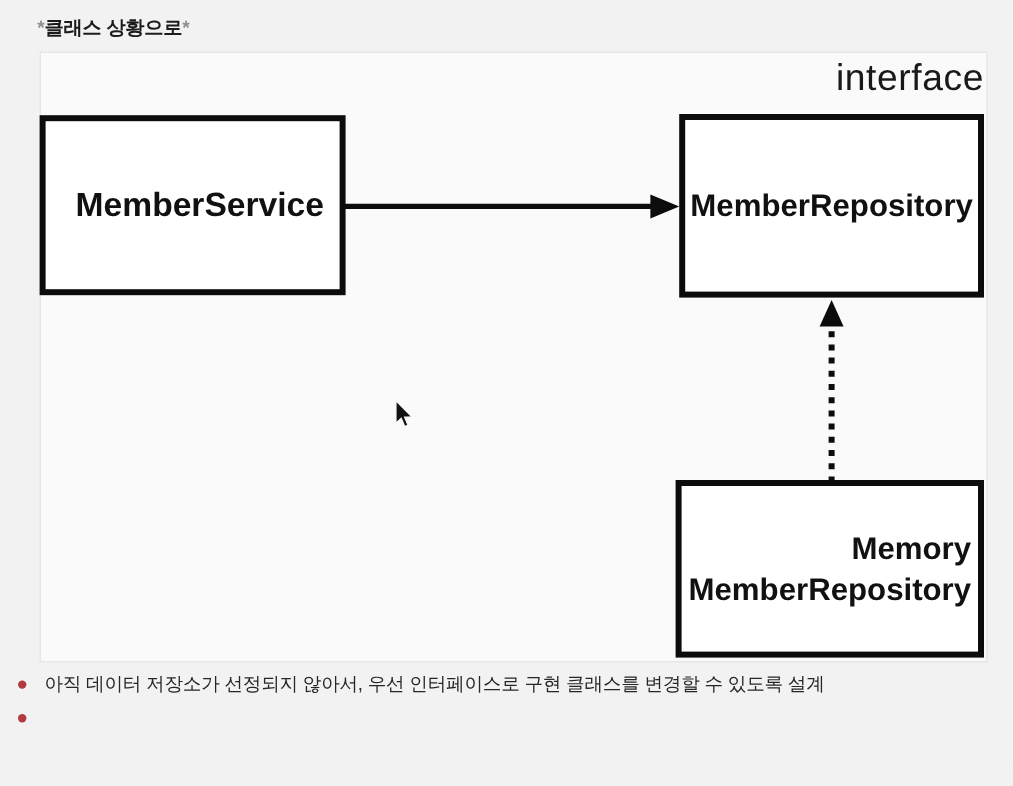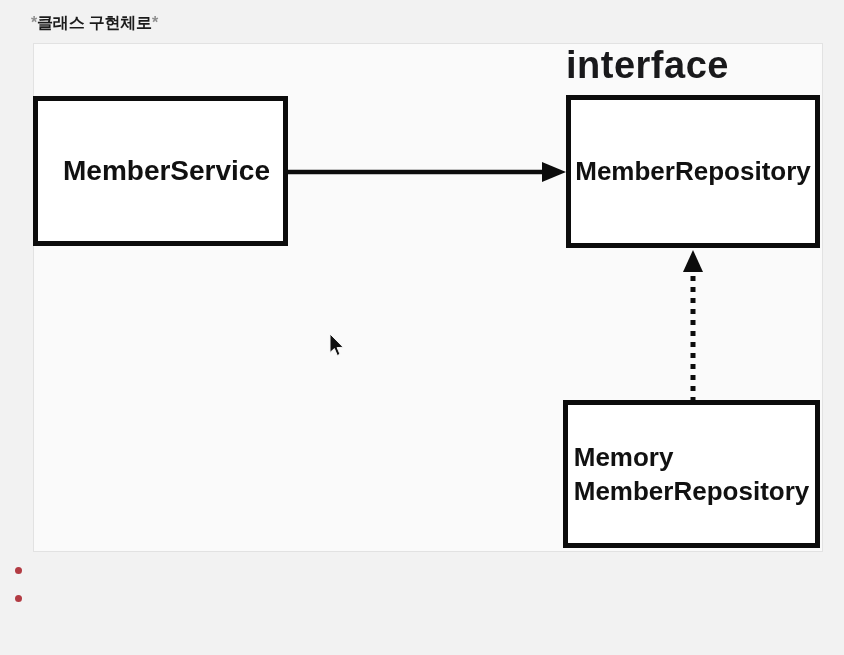--- a/index.html
+++ b/index.html
@@ -39,30 +39,30 @@
     display: flex;
     align-items: center;
     justify-content: center;
     font-weight: 700;
     color: #111111;
     white-space: nowrap;
   }
   #box-member-service  { left: 33px;  top: 96px;  width: 255px; height: 150px; font-size: 28px; padding-left: 12px; }
   #box-member-repository { left: 566px; top: 95px;  width: 254px; height: 153px; font-size: 26px; }
   #box-memory-member-repository { left: 563px; top: 400px; width: 257px; height: 148px; font-size: 26px; }
-  #box-memory-member-repository .box-label { text-align: left; line-height: 34px; }
+  #box-memory-member-repository .box-label { text-align: right; line-height: 34px; }
   .interface-label {
     position: absolute;
     left: 566px;
     top: 44px;
     width: 254px;
-    text-align: left;
-    font-size: 38px;
+    text-align: right;
+    font-size: 31px;
     line-height: 42px;
-    font-weight: 700;
+    font-weight: 400;
     color: #19191b;
     letter-spacing: 0.5px;
   }
   .abs { position: absolute; }
   .bullets {
     position: absolute;
     left: 12px;
     top: 556px;
     width: 824px;
   }
@@ -86,21 +86,21 @@
     letter-spacing: -0.2px;
     white-space: nowrap;
   }
 </style>
 </head>
 <body>
 
 <div id="canvas">
 
   <div class="title">
-    <span class="asterisk">*</span><span>클래스 구현체로</span><span class="asterisk">*</span>
+    <span class="asterisk">*</span><span>클래스 상황으로</span><span class="asterisk">*</span>
   </div>
 
   <div class="panel"></div>
 
   <div class="interface-label">interface</div>
 
   <div class="box" id="box-member-service">
     <span class="box-label">MemberService</span>
   </div>
 
@@ -125,19 +125,20 @@
     <line x1="13" y1="26" x2="13" y2="150" stroke="#0c0c0c" stroke-width="5" stroke-dasharray="5,6"></line>
   </svg>
 
   <svg class="abs" style="left:329px; top:334px;" width="18" height="26" aria-hidden="true">
     <polygon points="1,0 1,18.5 5.4,14.6 8.3,21.5 11,20.3 8.1,13.6 14.2,13.3" fill="#111111" stroke="#f7f7f7" stroke-width="1"></polygon>
   </svg>
 
   <div class="bullets">
     <div class="bullet-row">
       <span class="bullet-dot"></span>
+      <span class="bullet-text">아직 데이터 저장소가 선정되지 않아서, 우선 인터페이스로 구현 클래스를 변경할 수 있도록 설계</span>
     </div>
     <div class="bullet-row">
       <span class="bullet-dot"></span>
     </div>
   </div>
 
 </div>
 
 </body></html>

